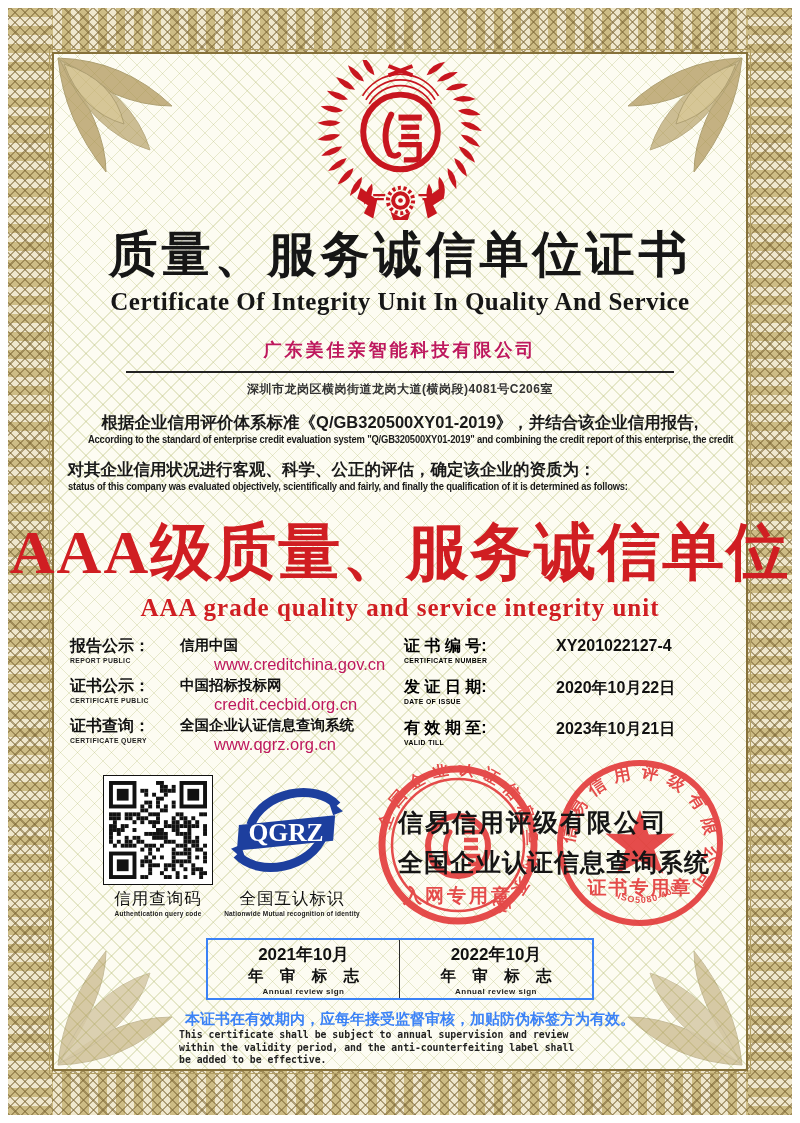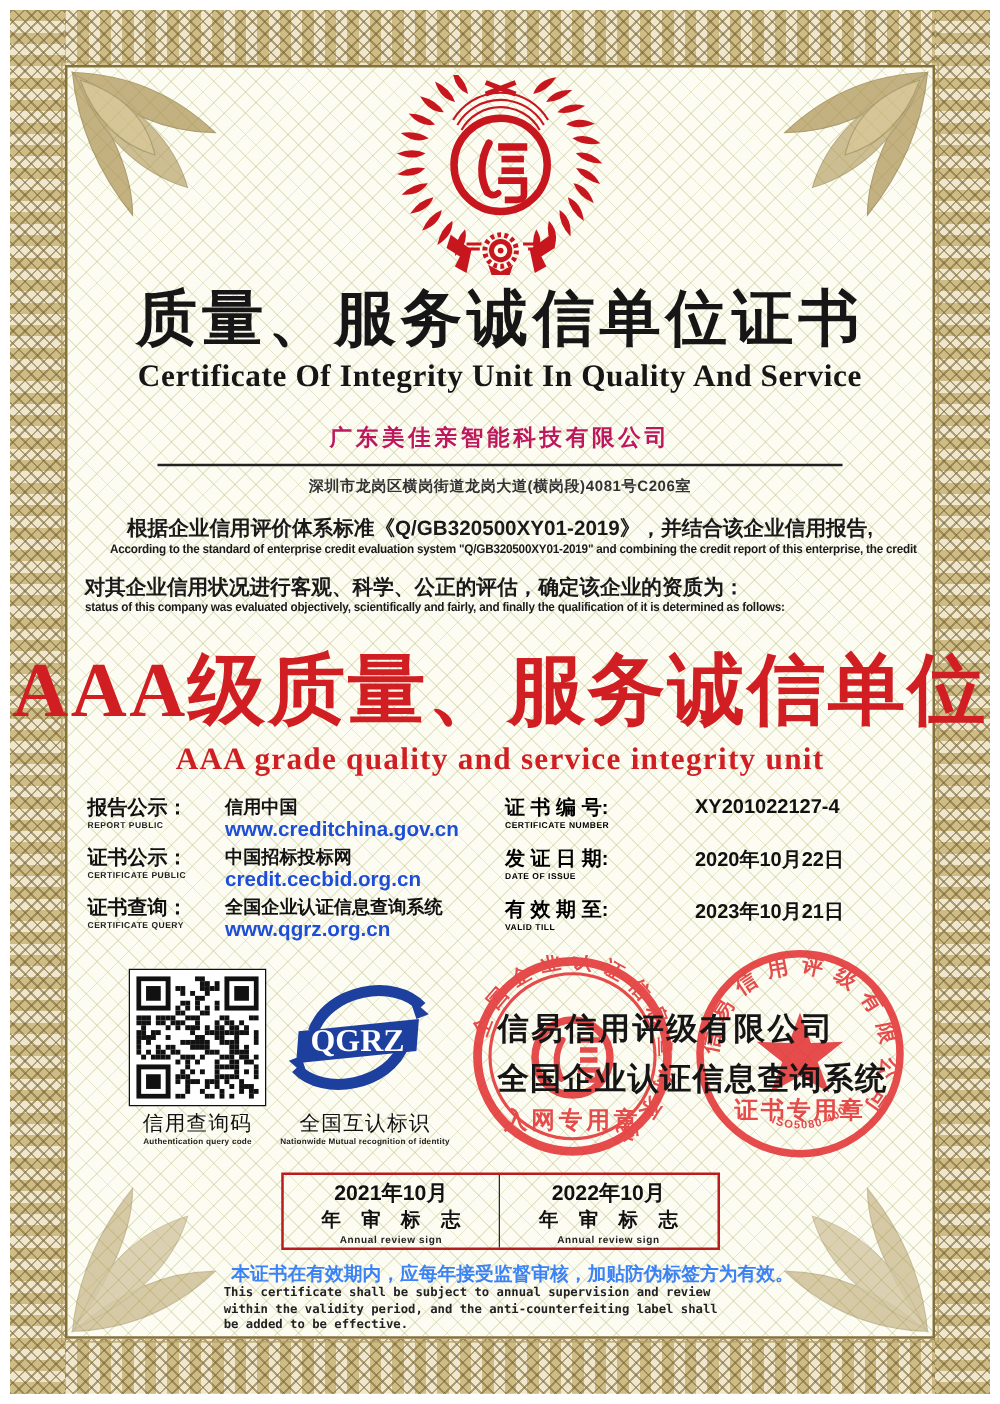--- a/index.html
+++ b/index.html
@@ -58,21 +58,21 @@
 
   
   .fields { margin-top:14px; width:660px; display:flex; }
   .fcol-l { width:330px; display:flex; flex-direction:column; gap:2px; }
   .fcol-r { flex:1; display:flex; flex-direction:column; gap:13px; padding-left:4px; }
   .frow { display:flex; }
   .flabel { width:110px; flex:none; }
   .flabel .zh { font-size:16px; font-weight:bold; color:#111; white-space:nowrap; }
   .flabel .en { font-size:6.8px; font-weight:bold; color:#222; letter-spacing:.4px; white-space:nowrap; }
   .fvalue .l1 { font-size:14.5px; font-weight:bold; color:#111; }
-  .fvalue .l2 { font-size:16.5px; font-weight:bold; color:#1d4ed8; }
+  .fvalue .l2 { font-size:16.5px; font-weight:normal; color:#be185d;margin-left:34px; }
   .flabel-r { width:152px; flex:none; }
   .fval-r { font-size:16px; font-weight:bold; color:#111; padding-top:1px; }
 
   
   .verify { position:relative; margin-top:10px; width:660px; height:168px; flex:none; }
   .qr-box { position:absolute; left:33px; top:11px; width:110px; height:110px; background:#fff; border:1px solid #111; padding:5px; }
   .qr-box svg { width:98px; height:98px; display:block; }
   .qr-cap { position:absolute; left:13px; top:124px; width:150px; text-align:center; }
   .logo-box { position:absolute; left:152px; top:12px; width:130px; height:108px; }
   .logo-cap { position:absolute; left:142px; top:124px; width:160px; text-align:center; }
@@ -80,21 +80,21 @@
   .cap-en { font-size:6.5px; font-weight:bold; color:#222; letter-spacing:.2px; white-space:nowrap; }
 
   .stamp { position:absolute; opacity:.88; }
   .stamp.left { left:308px; top:0px; width:160px; height:162px; }
   .stamp.right { left:484px; top:-6px; width:172px; height:170px; }
   .overlay-lines { position:absolute; left:328px; top:42px; z-index:5; }
   .ov1 { font-size:25px; font-weight:bold; color:#151515; letter-spacing:2px; white-space:nowrap; }
   .ov2 { margin-top:7px; font-size:25px; font-weight:bold; color:#151515; letter-spacing:1px; white-space:nowrap; }
 
   
-  .annual { margin-top:6px; width:351px; display:flex; border:2px solid #b91c1c; flex:none; }
+  .annual { margin-top:6px; width:388px; display:flex; border:2px solid #3b82f6; flex:none; }
   .acell { width:50%; text-align:center; padding:3px 0 2px; }
   .acell:first-child { border-right:1.5px solid #2a2a2a; }
   .a-date { font-size:17px; font-weight:bold; color:#111; }
   .a-zh { font-size:15.5px; font-weight:bold; color:#111; letter-spacing:6px; text-indent:6px; }
   .a-en { font-size:8px; font-weight:bold; color:#222; letter-spacing:.5px; }
 
   
   .notice { margin-top:10px; width:470px; flex:none; }
   .notice .zh { font-size:15px; font-weight:bold; color:#3b82f6; text-align:right; white-space:nowrap; }
   .notice .en { font-family:"DejaVu Sans Mono", monospace; font-size:9.8px; font-weight:bold; color:#222; line-height:1.3; text-align:left; padding-left:14px; }

